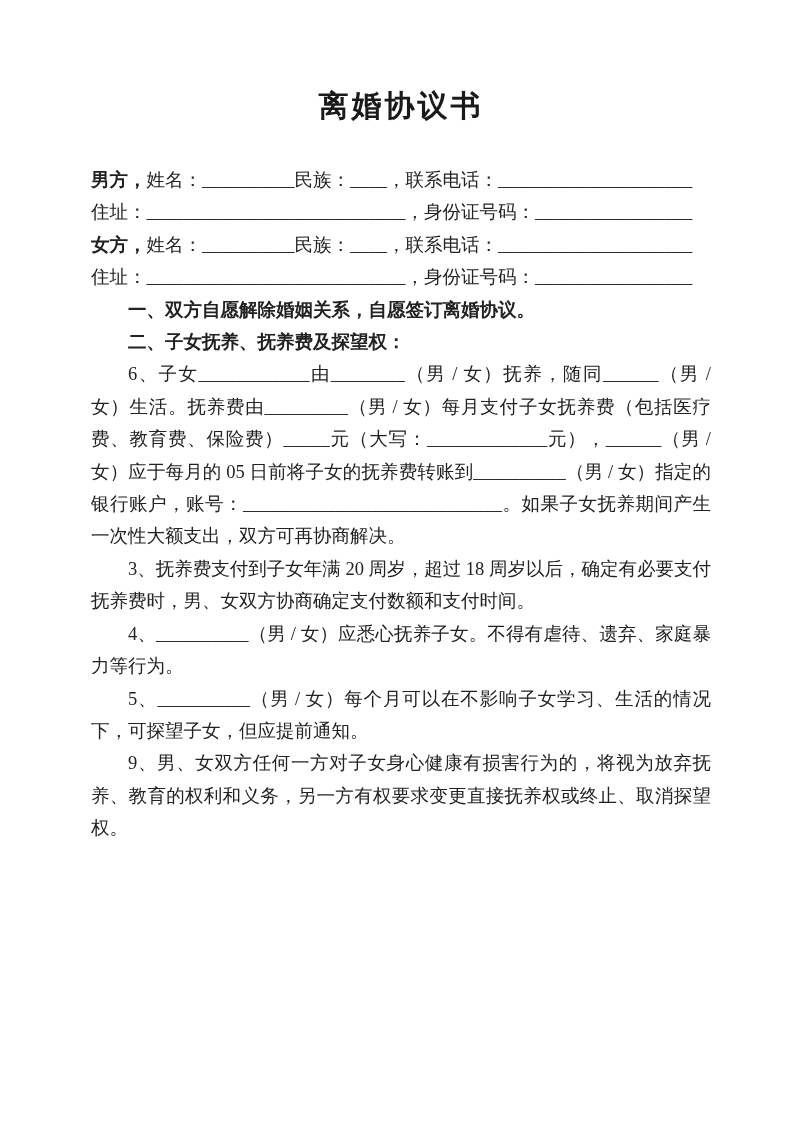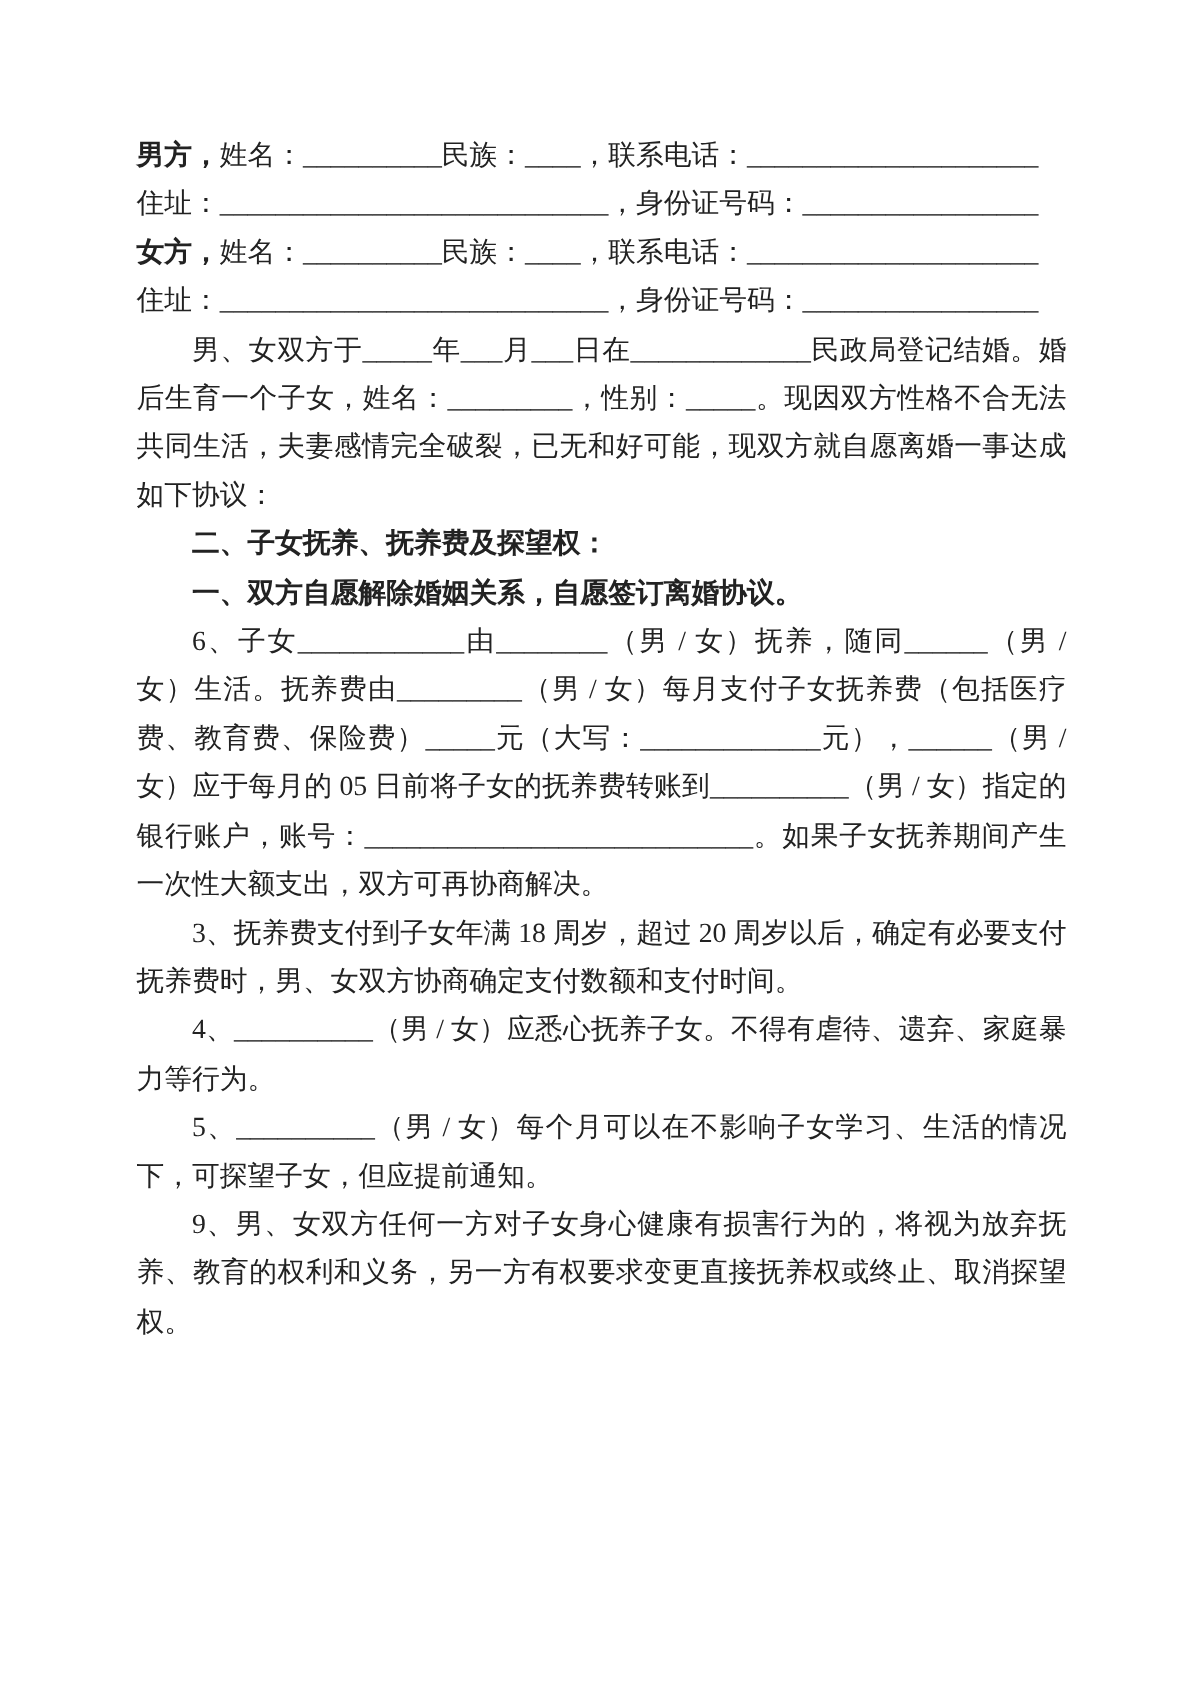--- a/index.html
+++ b/index.html
@@ -44,39 +44,39 @@
   }
   .party-lead {
     font-weight: 700;
   }
 </style>
 </head>
 <body>
 
 <div class="page">
 
+  <h1 class="doc-title">离婚协议书</h1>
 
   <p class="line"><span class="party-lead">男方，</span><span>姓名：__________民族：____，联系电话：_____________________</span></p>
 
   <p class="line">住址：____________________________，身份证号码：_________________</p>
 
   <p class="line"><span class="party-lead">女方，</span><span>姓名：__________民族：____，联系电话：_____________________</span></p>
 
   <p class="line">住址：____________________________，身份证号码：_________________</p>
 
-  <p class="line indent">男、女双方于_____年___月___日在_____________民政局登记结婚。婚后生育一个子女，姓名：_________，性别：_____。现因双方性格不合无法共同生活，夫妻感情完全破裂，已无和好可能，现双方就自愿离婚一事达成如下协议：</p>
+
+  <p class="line indent bold-head">一、双方自愿解除婚姻关系，自愿签订离婚协议。</p>
 
   <p class="line indent bold-head">二、子女抚养、抚养费及探望权：</p>
-
-  <p class="line indent bold-head">一、双方自愿解除婚姻关系，自愿签订离婚协议。</p>
 
   <p class="line indent">6、子女____________由________（男 / 女）抚养，随同______（男 / 女）生活。抚养费由_________（男 / 女）每月支付子女抚养费（包括医疗费、教育费、保险费）_____元（大写：_____________元），______（男 / 女）应于每月的 05 日前将子女的抚养费转账到__________（男 / 女）指定的银行账户，账号：____________________________。如果子女抚养期间产生一次性大额支出，双方可再协商解决。</p>
 
 
-  <p class="line indent">3、抚养费支付到子女年满 18 周岁，超过 20 周岁以后，确定有必要支付抚养费时，男、女双方协商确定支付数额和支付时间。</p>
+  <p class="line indent">3、抚养费支付到子女年满 20 周岁，超过 18 周岁以后，确定有必要支付抚养费时，男、女双方协商确定支付数额和支付时间。</p>
 
   <p class="line indent">4、__________（男 / 女）应悉心抚养子女。不得有虐待、遗弃、家庭暴力等行为。</p>
 
   <p class="line indent">5、__________（男 / 女）每个月可以在不影响子女学习、生活的情况下，可探望子女，但应提前通知。</p>
 
   <p class="line indent">9、男、女双方任何一方对子女身心健康有损害行为的，将视为放弃抚养、教育的权利和义务，另一方有权要求变更直接抚养权或终止、取消探望权。</p>
 
 </div>
 
 </body></html>

